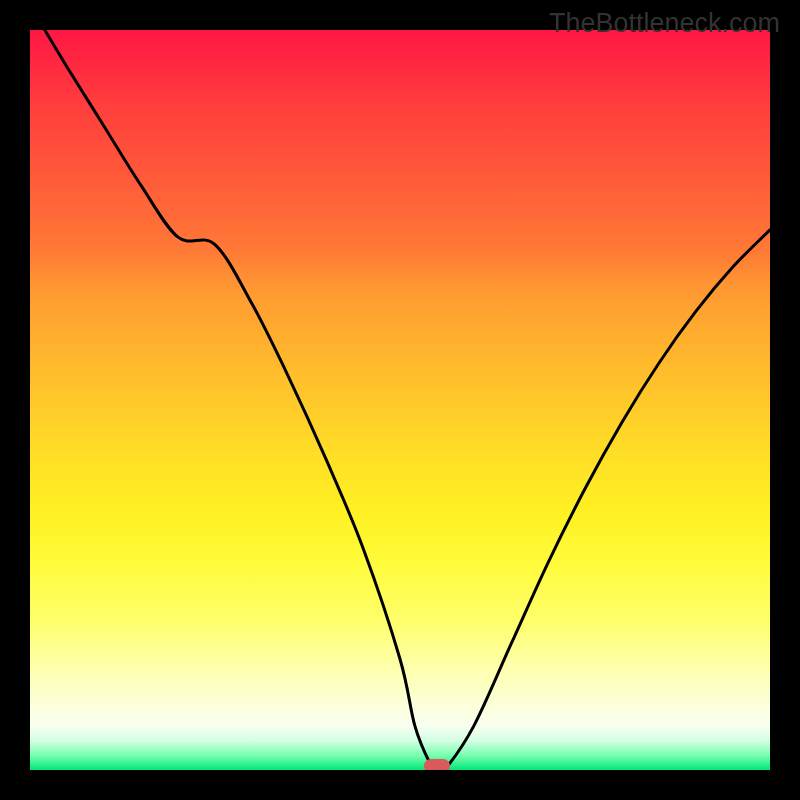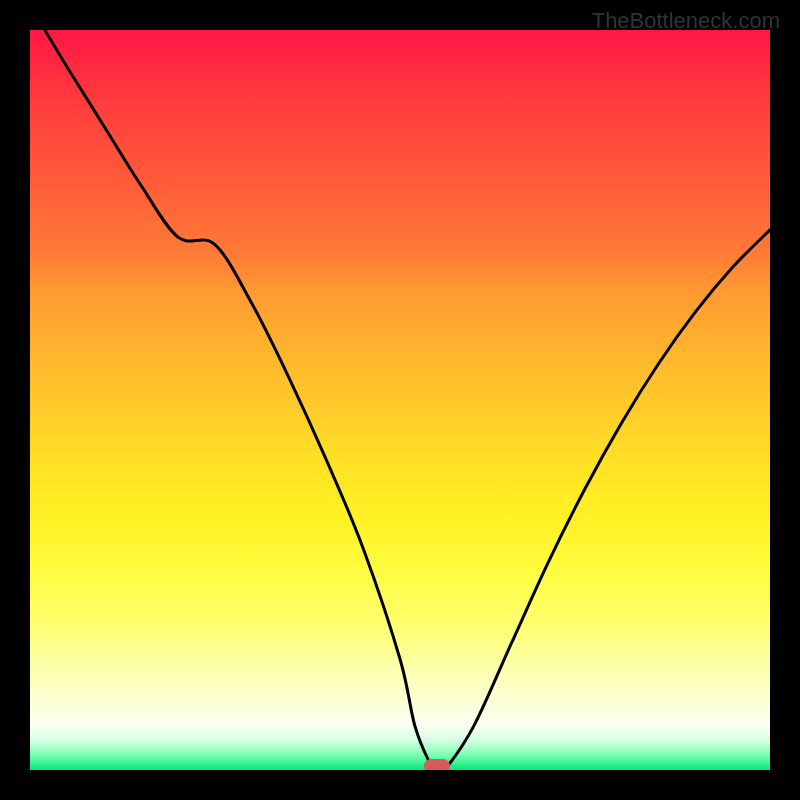--- a/index.html
+++ b/index.html
@@ -1,16 +1,16 @@
 <!DOCTYPE html>
 <html><head>
 <meta charset="utf-8">
 <style>
 body{margin:0;padding:0;width:800px;height:800px;background:#000;position:relative;font-family:Arial,sans-serif}
-.attribution{position:absolute;top:8px;right:20px;color:#333;font-size:22px;font-weight:500;z-index:10}
+.attribution{position:absolute;top:8px;right:20px;color:#333;font-size:27px;font-weight:500;z-index:10}
 .plot{position:absolute;top:30px;left:30px;width:740px;height:740px;overflow:hidden}
 .gradient{position:absolute;inset:0;background:linear-gradient(to bottom,
  #ff1744 0%,
  #ff3d3d 10%,
  #ff5a3a 20%,
  #ff7a36 30%,
  #ff9832 35%,
  #ffb02e 42%,
  #ffc82a 50%,
  #ffe026 58%,

